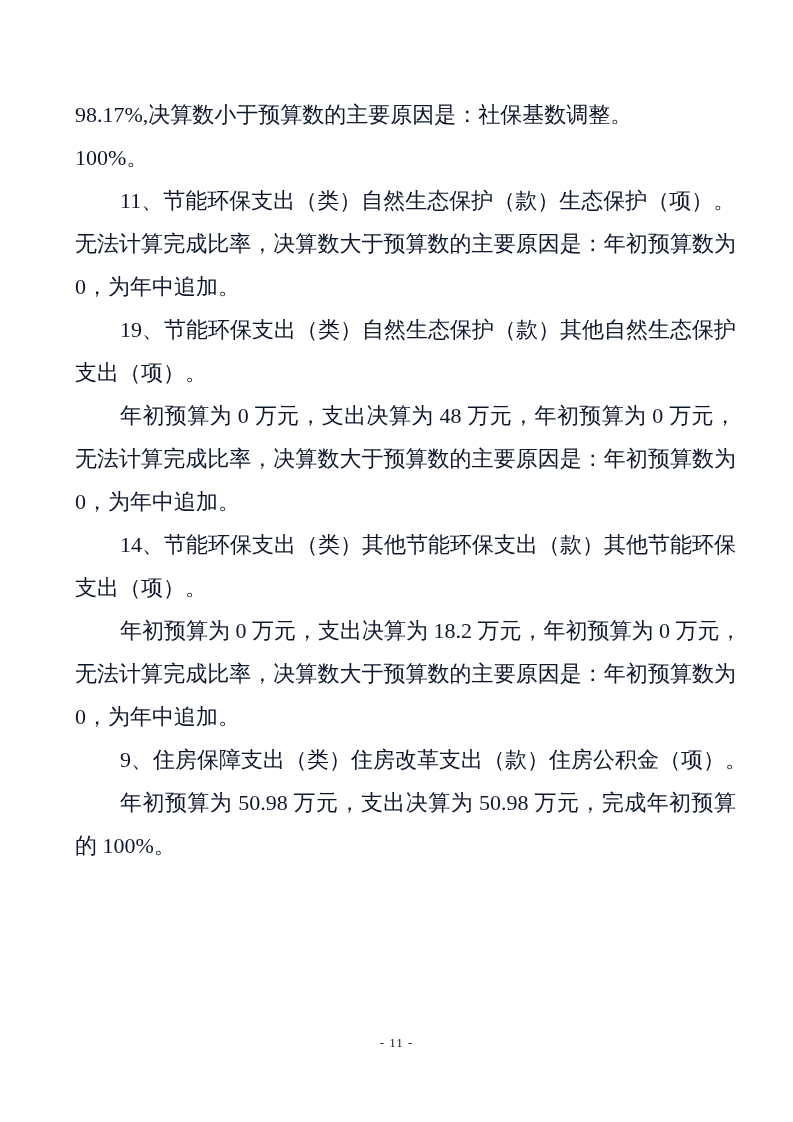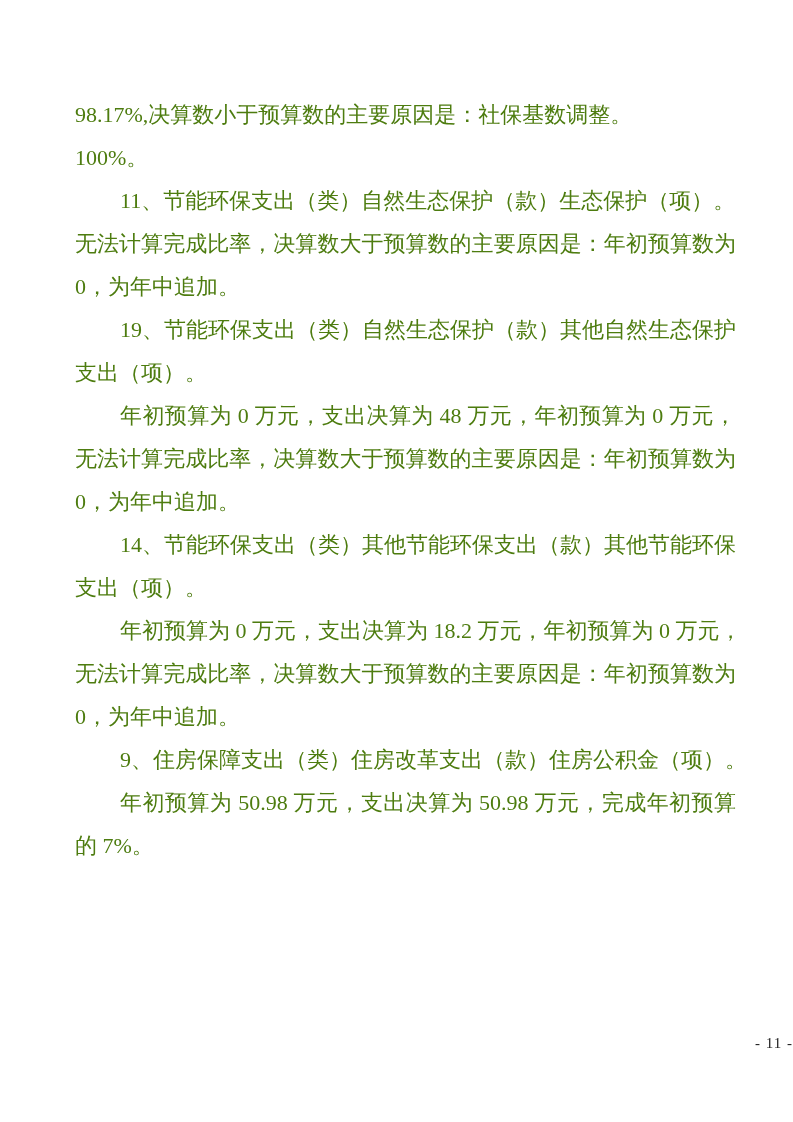--- a/index.html
+++ b/index.html
@@ -15,43 +15,43 @@
     overflow: hidden;
     font-family: "Liberation Serif", "DejaVu Serif", serif;
   }
   .content {
     position: absolute;
     left: 75px;
     top: 93px;
     width: 661px;
     font-size: 22px;
     line-height: 43px;
-    color: #4d7c0f;
+    color: #0f172a;
     font-weight: 400;
   }
   .ln {
     white-space: nowrap;
     height: 43px;
     text-align: left;
   }
   .ln.ind {
     padding-left: 45px;
   }
   
   .ln.fill {
     text-align: justify;
     text-align-last: justify;
   }
   .footer {
     position: absolute;
     left: 0;
     top: 1035px;
     width: 793px;
-    text-align: right;
-    font-size: 15px;
+    text-align: center;
+    font-size: 13px;
     color: #222222;
     letter-spacing: 1px;
     font-family: "Liberation Serif", "DejaVu Serif", serif;
   }
 </style>
 </head>
 <body>
 
 <div class="page">
   <div class="content">
@@ -65,17 +65,17 @@
     <div class="ln ind fill">年初预算为 0 万元，支出决算为 48 万元，年初预算为 0 万元，</div>
     <div class="ln fill">无法计算完成比率，决算数大于预算数的主要原因是：年初预算数为</div>
     <div class="ln">0，为年中追加。</div>
     <div class="ln ind fill">14、节能环保支出（类）其他节能环保支出（款）其他节能环保</div>
     <div class="ln">支出（项）。</div>
     <div class="ln ind fill">年初预算为 0 万元，支出决算为 18.2 万元，年初预算为 0 万元，</div>
     <div class="ln fill">无法计算完成比率，决算数大于预算数的主要原因是：年初预算数为</div>
     <div class="ln">0，为年中追加。</div>
     <div class="ln ind">9、住房保障支出（类）住房改革支出（款）住房公积金（项）。</div>
     <div class="ln ind fill">年初预算为 50.98 万元，支出决算为 50.98 万元，完成年初预算</div>
-    <div class="ln">的 7%。</div>
+    <div class="ln">的 100%。</div>
   </div>
 
   <div class="footer">- 11 -</div>
 </div>
 
 </body></html>

